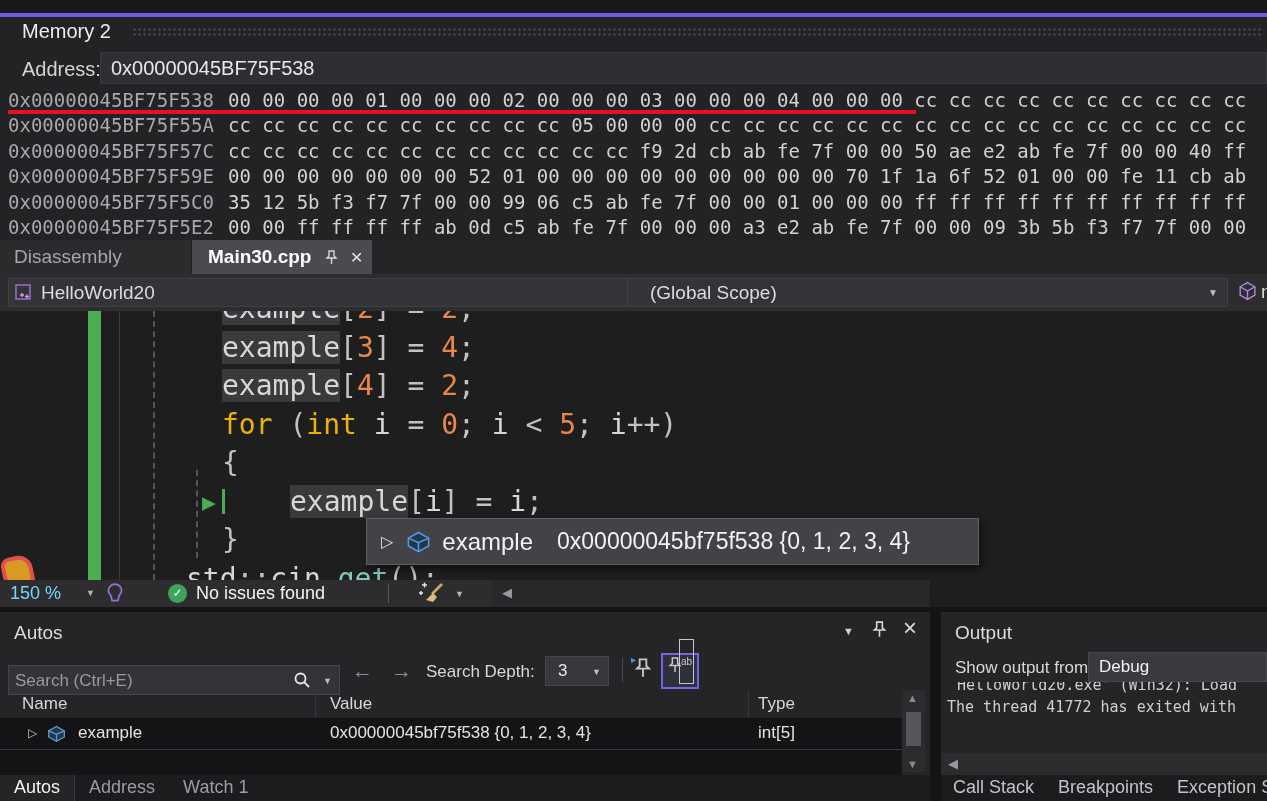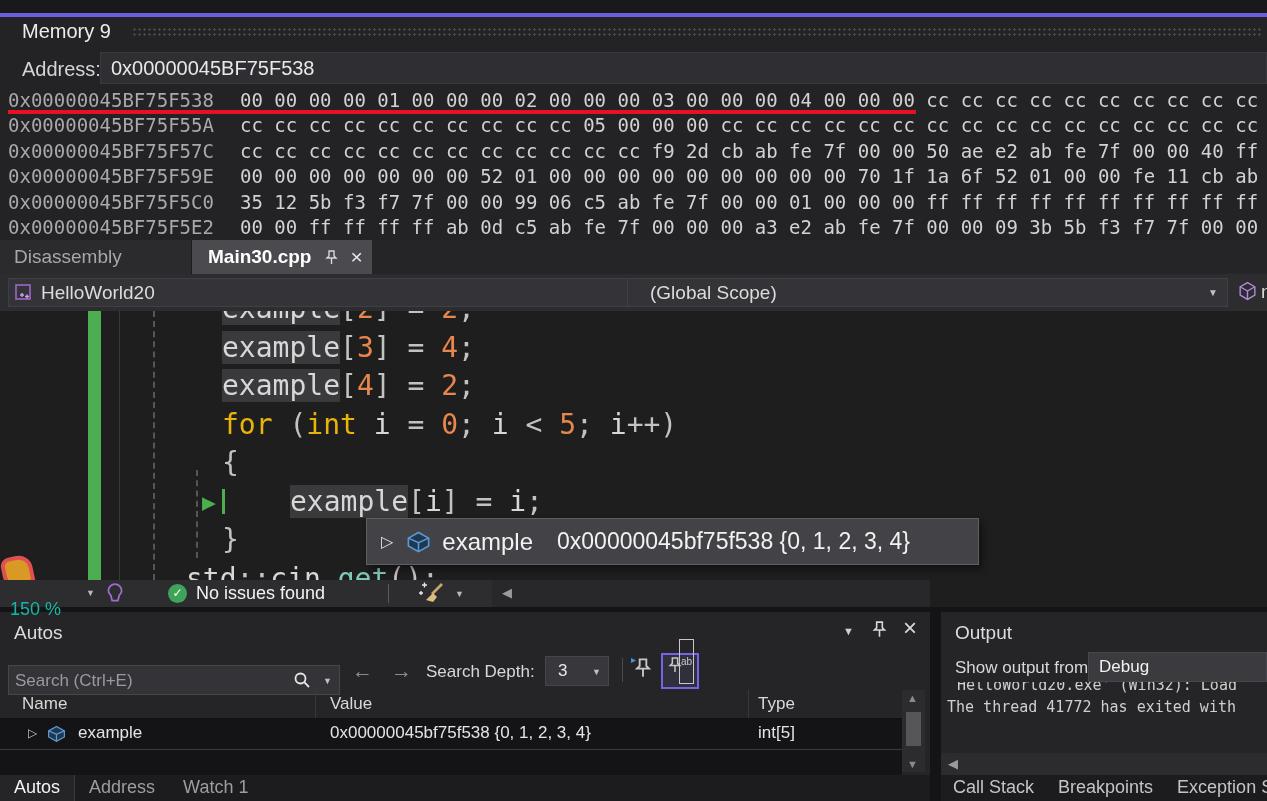--- a/index.html
+++ b/index.html
@@ -13,21 +13,21 @@
   .mem-grip{position:absolute;left:132px;right:6px;top:27px;height:9px;
             background-image:radial-gradient(#47474d 1.2px,transparent 1.4px);background-size:5px 5px;}
   .mem-addr-label{position:absolute;left:22px;top:58px;font-size:20px;color:#d4d4d4;}
   .mem-addr-input{position:absolute;left:100px;top:52px;width:1167px;height:32px;box-sizing:border-box;
                   background:#2f2f33;border:1px solid #3a3a3e;color:#e8e8e8;font-size:20px;
                   font-family:"Liberation Sans",sans-serif;padding:0 10px;outline:none;}
   #memory-rows{position:absolute;left:0;top:88px;width:1267px;height:152px;overflow:hidden;
                font-family:"DejaVu Sans Mono",monospace;font-size:19px;}
   .mem-row{position:relative;height:25.4px;line-height:25.4px;white-space:pre;}
   .mem-addr{position:absolute;left:8px;color:#a9a9ad;}
-  .mem-bytes{position:absolute;left:240px;color:#d2d2d2;}
+  .mem-bytes{position:absolute;left:228px;color:#d2d2d2;}
   .mem-underline{position:absolute;left:8px;top:22px;width:908px;height:4px;background:#e81123;}
   
   #tabstrip{position:absolute;left:0;top:240px;width:1267px;height:34px;background:#252527;}
   .tab{position:absolute;top:0;height:34px;display:flex;align-items:center;box-sizing:border-box;font-size:19px;}
   .tab-inactive{left:0;width:192px;background:#2b2b2e;color:#a6a6ac;padding-left:14px;border-right:1px solid #1d1d1f;}
   .tab-active{left:192px;width:180px;background:#4a4a4f;color:#ffffff;font-weight:600;padding-left:16px;}
   .tab-pin{margin-left:14px;display:inline-flex;}
   .tab-close{margin-left:12px;color:#e8e8e8;font-size:21px;font-weight:400;line-height:20px;}
   
   #navbar{position:absolute;left:0;top:274px;width:1267px;height:37px;background:#2d2d30;}
@@ -62,21 +62,21 @@
   
   #datatip{position:absolute;left:366px;top:518px;width:613px;height:47px;background:#424247;
            border:1px solid #5e5e63;box-sizing:border-box;box-shadow:3px 4px 7px rgba(0,0,0,.45);
            display:flex;align-items:center;z-index:5;}
   .dt-expander{margin-left:14px;color:#e0e0e0;font-size:16px;}
   .dt-icon{margin-left:12px;display:inline-flex;}
   .dt-name{margin-left:10px;font-size:24px;color:#f2f2f2;}
   .dt-value{margin-left:24px;font-size:23px;color:#f2f2f2;}
   
   #editor-statusbar{position:absolute;left:0;top:580px;width:930px;height:27px;background:#2d2d30;z-index:6;}
-  .zoom-label{position:absolute;left:10px;top:3px;font-size:18px;color:#14b8a6;margin-top:16px;}
+  .zoom-label{position:absolute;left:10px;top:3px;font-size:18px;color:#7dd3fc;}
   .zoom-chev{position:absolute;left:86px;top:8px;font-size:9px;color:#b8b8b8;}
   .ic-icon{position:absolute;left:104px;top:2px;}
   .check-circle{position:absolute;left:168px;top:4px;width:19px;height:19px;border-radius:50%;background:#3fa45a;
                 color:#fff;font-size:12px;line-height:19px;text-align:center;}
   .status-msg{position:absolute;left:196px;top:3px;font-size:18px;color:#f2f2f2;}
   .sb-divider{position:absolute;left:388px;top:4px;width:1px;height:19px;background:#5a5a5e;}
   .broom{position:absolute;left:416px;top:1px;}
   .broom-chev{position:absolute;left:455px;top:9px;font-size:9px;color:#b8b8b8;}
   .hsb{position:absolute;left:492px;top:0;width:438px;height:27px;background:#28282b;}
   .hsb-left{position:absolute;left:10px;top:5px;font-size:13px;color:#9a9aa0;}
@@ -147,21 +147,21 @@
   .otab{height:26px;line-height:25px;padding:0 12px;font-size:18px;color:#c4c4c8;white-space:nowrap;}
 </style>
 </head>
 <body>
 
 <div id="root">
 
   <div id="memory">
     <div class="mem-topstrip"></div>
     <div class="mem-topline"></div>
-    <div class="mem-title">Memory 9</div>
+    <div class="mem-title">Memory 2</div>
     <div class="mem-grip"></div>
     <div class="mem-addr-label">Address:</div>
     <input class="mem-addr-input" value="0x00000045BF75F538" style="">
     <div id="memory-rows">
         <div class="mem-row"><span class="mem-addr">0x00000045BF75F538</span><span class="mem-bytes">00 00 00 00 01 00 00 00 02 00 00 00 03 00 00 00 04 00 00 00 cc cc cc cc cc cc cc cc cc cc</span><div class="mem-underline"></div></div>
         <div class="mem-row"><span class="mem-addr">0x00000045BF75F55A</span><span class="mem-bytes">cc cc cc cc cc cc cc cc cc cc 05 00 00 00 cc cc cc cc cc cc cc cc cc cc cc cc cc cc cc cc</span></div>
         <div class="mem-row"><span class="mem-addr">0x00000045BF75F57C</span><span class="mem-bytes">cc cc cc cc cc cc cc cc cc cc cc cc f9 2d cb ab fe 7f 00 00 50 ae e2 ab fe 7f 00 00 40 ff</span></div>
         <div class="mem-row"><span class="mem-addr">0x00000045BF75F59E</span><span class="mem-bytes">00 00 00 00 00 00 00 52 01 00 00 00 00 00 00 00 00 00 70 1f 1a 6f 52 01 00 00 fe 11 cb ab</span></div>
         <div class="mem-row"><span class="mem-addr">0x00000045BF75F5C0</span><span class="mem-bytes">35 12 5b f3 f7 7f 00 00 99 06 c5 ab fe 7f 00 00 01 00 00 00 ff ff ff ff ff ff ff ff ff ff</span></div>
         <div class="mem-row"><span class="mem-addr">0x00000045BF75F5E2</span><span class="mem-bytes">00 00 ff ff ff ff ab 0d c5 ab fe 7f 00 00 00 a3 e2 ab fe 7f 00 00 09 3b 5b f3 f7 7f 00 00</span></div>

